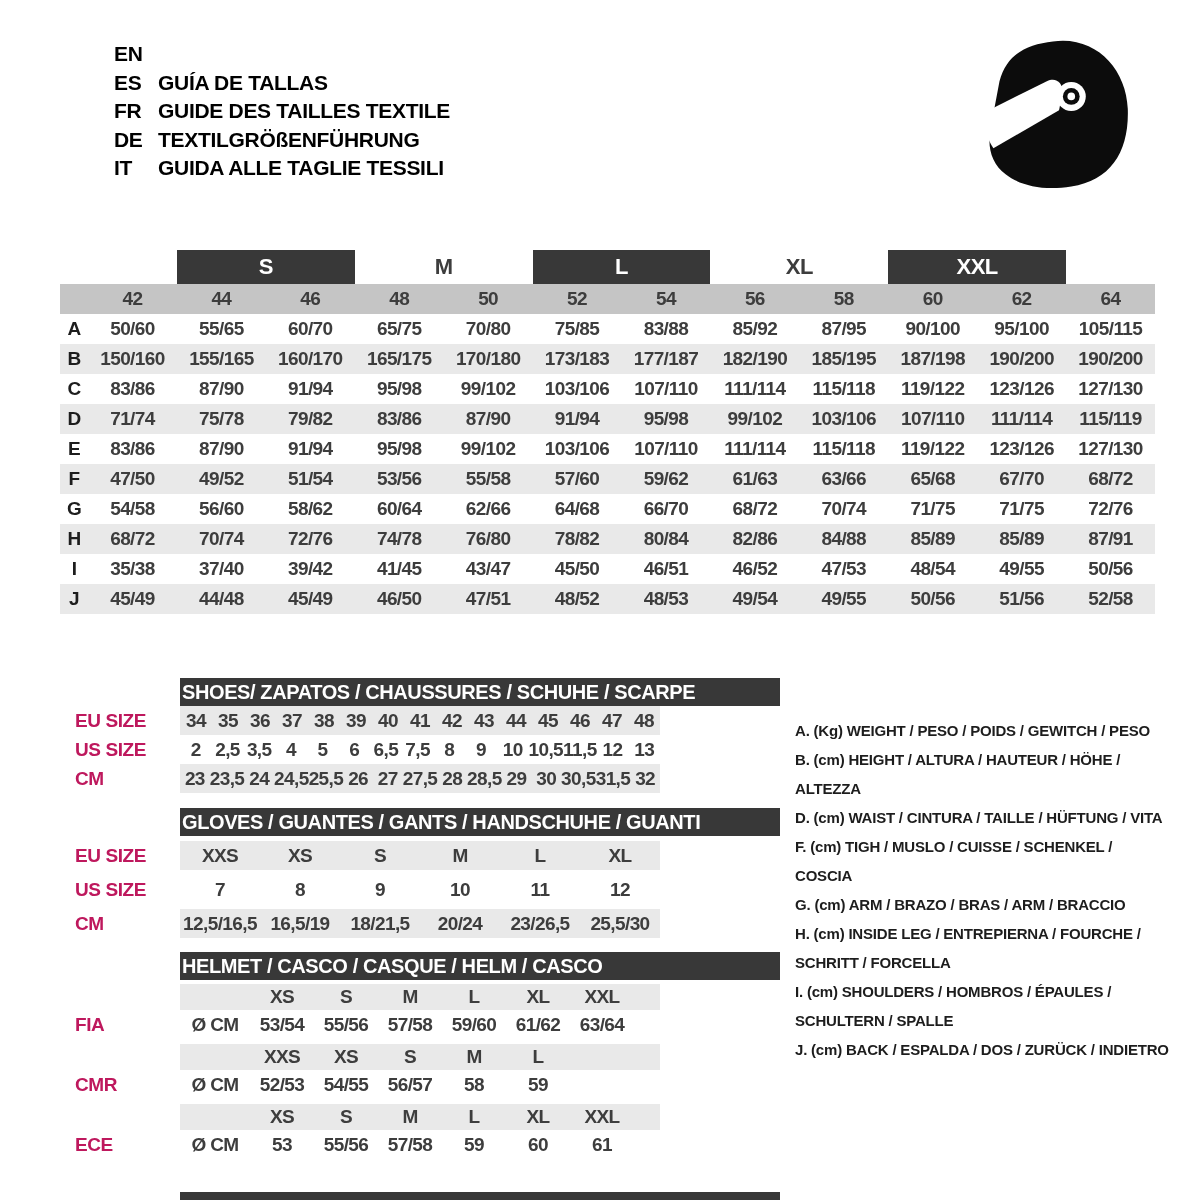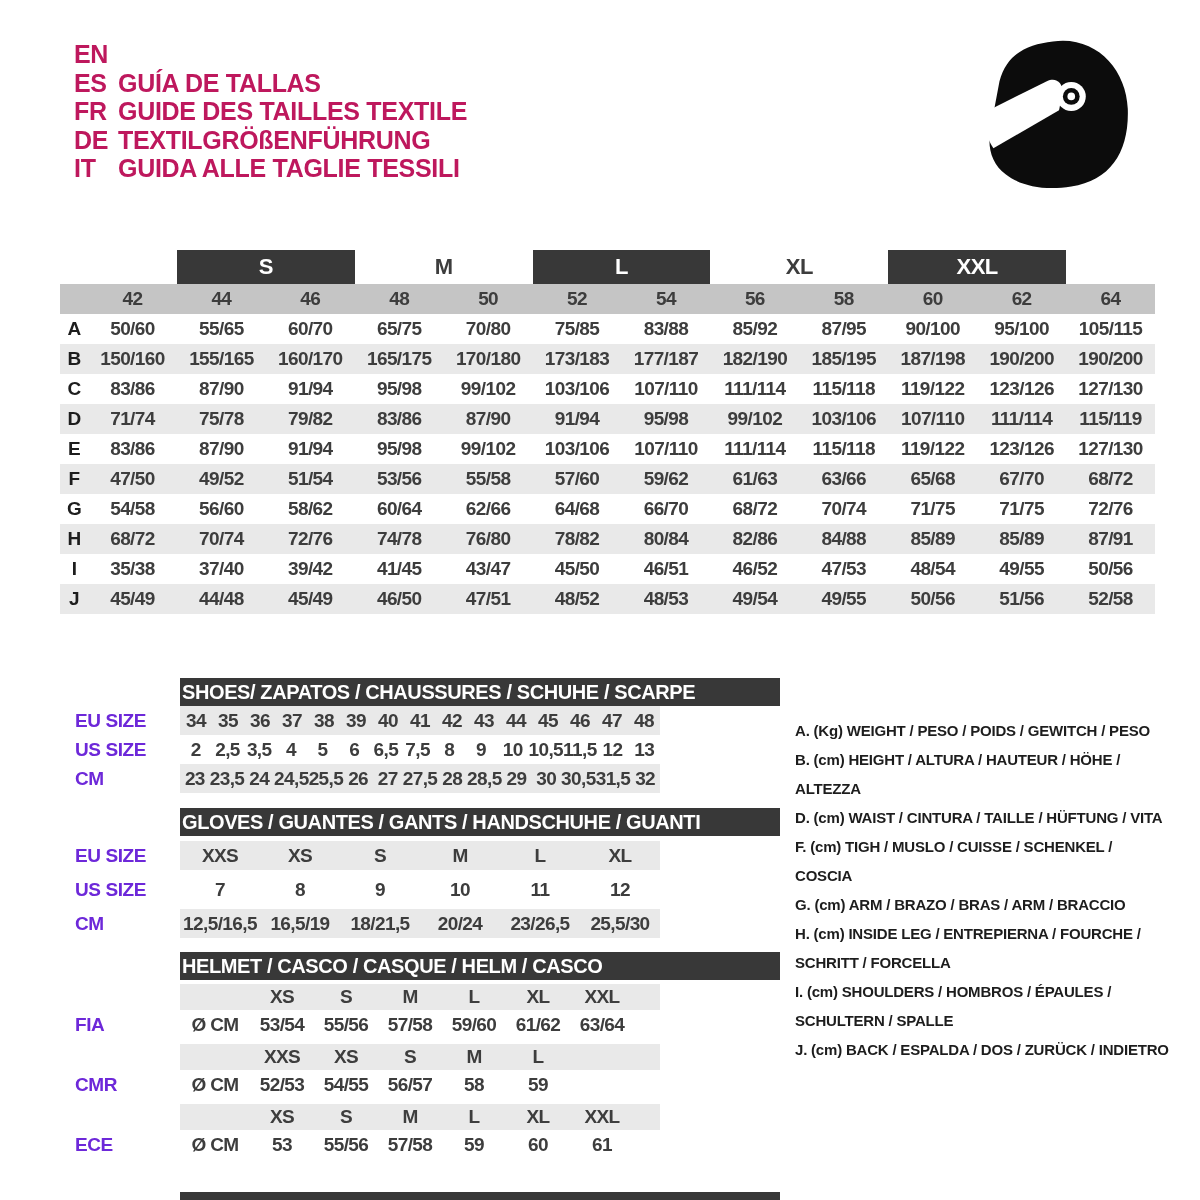--- a/index.html
+++ b/index.html
@@ -2,21 +2,21 @@
 <html><head>
 <meta charset="utf-8">
 <style>
   html,body{margin:0;padding:0;background:#fff;}
   body{width:1200px;height:1200px;overflow:hidden;}
   .page{position:relative;width:1200px;height:1200px;background:#fff;
         font-family:"Liberation Sans",sans-serif;font-weight:700;color:#3d3d3d;}
 
   
   .langs{position:absolute;left:74px;top:40px;}
-  .lang-row{display:flex;font-size:25px;line-height:28.5px;color:#be185d;letter-spacing:-0.3px;}
+  .lang-row{display:flex;font-size:21px;line-height:28.5px;color:#000000;letter-spacing:-0.3px;margin-left:40px;}
   .lang-code{width:44px;}
 
   
   .helmet-icon{position:absolute;left:972px;top:28px;width:168px;height:172px;}
 
   
   #size-table{position:absolute;left:60px;top:250px;width:1095px;}
   .grid13{display:grid;grid-template-columns:28px repeat(12,1fr);}
   .band-row{height:34px;}
   .size-group{display:flex;align-items:center;justify-content:center;font-size:22px;letter-spacing:-0.5px;color:#3d3d3d;}
@@ -26,21 +26,21 @@
   .size-row.alt{background:#e9e9e9;}
   .cell{display:flex;align-items:center;justify-content:center;font-size:19px;letter-spacing:-0.6px;white-space:nowrap;}
   .rlabel{color:#1d1d1d;}
 
   
   .section{position:absolute;left:60px;width:720px;}
   .sec-header{margin-left:120px;width:600px;height:28px;background:#383838;color:#fff;
               display:flex;align-items:center;padding-left:2px;box-sizing:border-box;
               font-size:20px;letter-spacing:-0.4px;white-space:nowrap;}
   .flex-row{display:flex;align-items:center;}
-  .row-label{width:120px;padding-left:15px;box-sizing:border-box;font-size:19px;color:#6d28d9;letter-spacing:-0.4px;}
+  .row-label{width:120px;padding-left:15px;box-sizing:border-box;font-size:19px;color:#be185d;letter-spacing:-0.4px;}
   .band{width:480px;height:100%;display:grid;}
   .c15{grid-template-columns:repeat(15,1fr);}
   .c6{grid-template-columns:repeat(6,1fr);}
   .gray{background:#e9e9e9;}
   .srow{height:29px;}
   .grow{height:29px;margin-top:5px;}
   .hband{grid-template-columns:70px repeat(6,64px) 1fr;}
   .h-size-row{height:26px;margin-top:4px;}
   .h-val-row{height:30px;margin-bottom:2px;}
 

